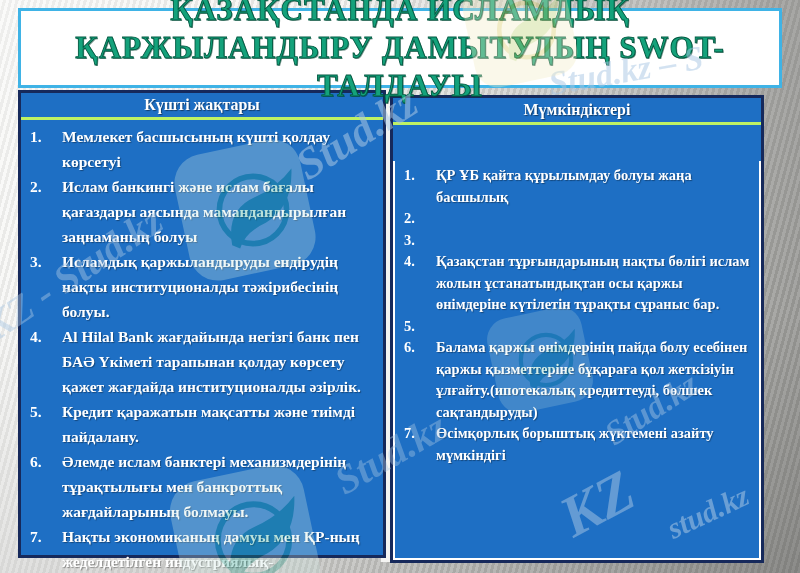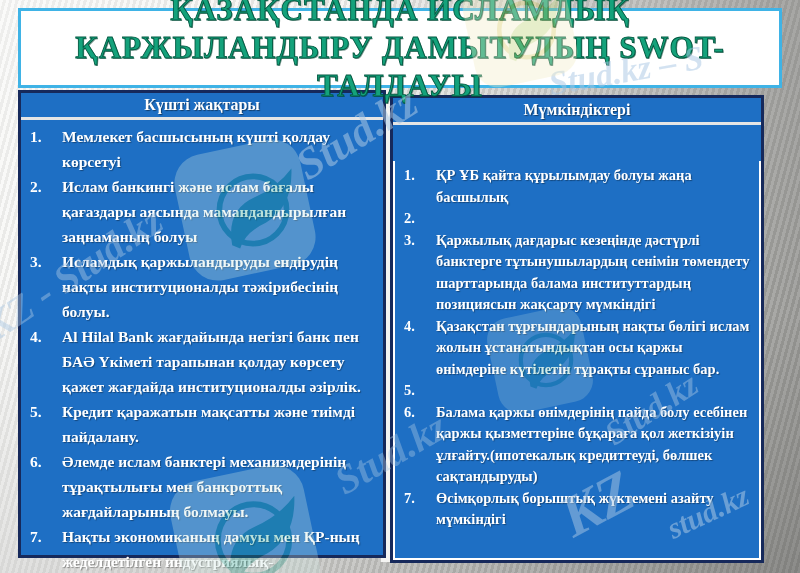--- a/index.html
+++ b/index.html
@@ -40,21 +40,21 @@
     border:3px solid var(--navy-border,#16295b);
     display:flex;flex-direction:column;
     z-index:2;
   }
   .panel.left{left:18px;top:90px;width:362px;height:462px;}
   .panel.right{left:390px;top:95px;width:368px;height:462px;gap:36px;}
   .panel-header{
     height:24px;flex:0 0 24px;
     display:flex;align-items:center;justify-content:center;
     color:#ffffff;font-weight:bold;font-size:16px;
-    border-bottom:3px solid #e5e5e5;
+    border-bottom:3px solid #bef264;
     text-shadow:1px 1px 1px rgba(0,0,0,.45);
   }
   .panel-body{flex:1;padding:4px 5px 4px 5px;}
   .panel.right .panel-body{border:2px solid #ffffff;border-top:none;}
   ol.items{list-style:none;margin:0;padding:0;color:#ffffff;font-weight:bold;}
   .panel.left  ol.items{font-size:15.5px;line-height:25px;}
   .panel.right ol.items{font-size:14.5px;line-height:21.5px;}
   ol.items li{display:flex;}
   ol.items .num{flex:0 0 32px;padding-left:4px;}
   ol.items .txt{flex:1;padding-right:2px;text-shadow:1px 1px 1px rgba(0,0,0,.35);}
@@ -132,21 +132,20 @@
       <ol class="items">
           <li>
             <span class="num">1.</span>
             <span class="txt">ҚР ҰБ қайта құрылымдау болуы жаңа басшылық</span>
           </li>
           <li>
             <span class="num">2.</span>
           </li>
           <li>
             <span class="num">3.</span>
-            <span class="txt">Қаржылық дағдарыс кезеңінде дәстүрлі банктерге тұтынушылардың сенімін төмендету шарттарында балама институттардың позициясын жақсарту мүмкіндігі</span>
           </li>
           <li>
             <span class="num">4.</span>
             <span class="txt">Қазақстан тұрғындарының нақты бөлігі ислам жолын ұстанатындықтан осы қаржы өнімдеріне күтілетін тұрақты сұраныс бар.</span>
           </li>
           <li>
             <span class="num">5.</span>
           </li>
           <li>
             <span class="num">6.</span>

